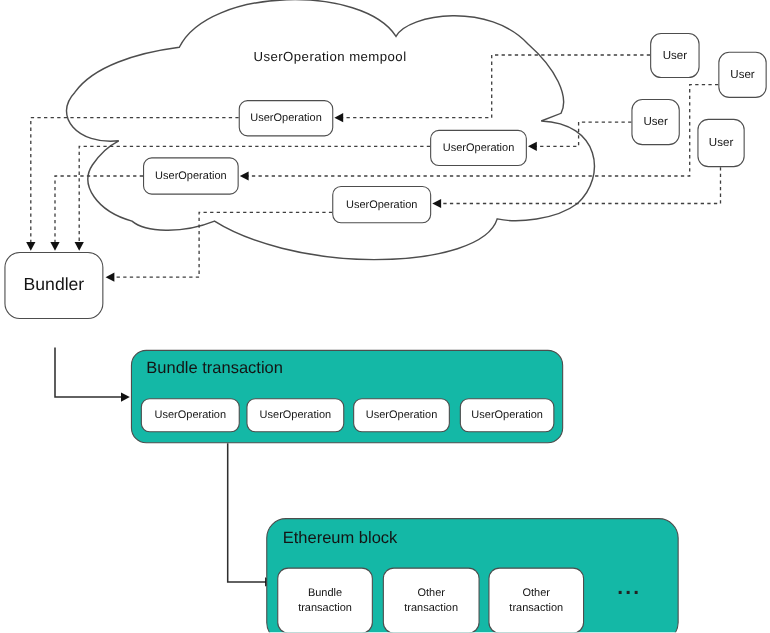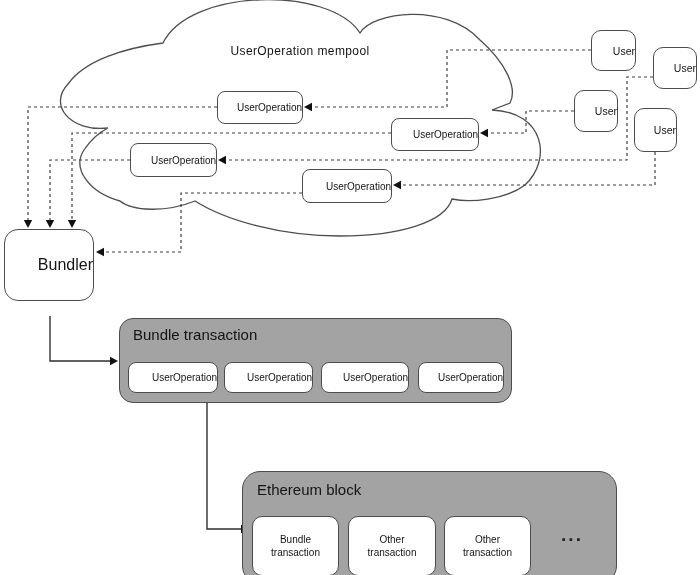--- a/index.html
+++ b/index.html
@@ -3,38 +3,38 @@
 <meta charset="utf-8">
 <style>
   html,body{margin:0;padding:0;background:#ffffff;}
   .canvas{
     position:relative;width:700px;height:575px;background:#ffffff;
     font-family:"Liberation Sans", sans-serif;color:#141414;overflow:hidden;
   }
   .layer{position:absolute;left:0;top:0;}
   .node{
     position:absolute;box-sizing:border-box;background:#ffffff;
-    border:1.2px solid #4d4d4d;display:flex;align-items:center;justify-content:flex-end;
+    border:1.2px solid #4d4d4d;display:flex;align-items:center;justify-content:center;
     text-align:center;color:#141414;
   }
   .uo{border-radius:8px;font-size:10px;}
   .user{border-radius:10px;font-size:10.5px;}
   .floating-title{position:absolute;text-align:center;color:#141414;}
   #mempool-title{left:180px;top:44px;width:240px;font-size:12px;letter-spacing:.4px;}
   #uoA{left:217px;top:91px;width:86px;height:33px;}
   #uoB{left:391px;top:118px;width:88px;height:33px;}
   #uoC{left:130px;top:143px;width:87px;height:34px;}
   #uoD{left:302px;top:169px;width:90px;height:34px;}
   #u1{left:591px;top:30px;width:45px;height:41px;}
   #u2{left:653px;top:47px;width:44px;height:42px;}
   #u3{left:574px;top:90px;width:44px;height:42px;}
   #u4{left:634px;top:108px;width:43px;height:44px;}
-  #bundler{left:4px;top:229px;width:90px;height:72px;border-radius:14px;font-size:16px;}
+  #bundler{left:4px;top:229px;width:90px;height:61px;border-radius:14px;font-size:16px;}
   .group-box{
-    position:absolute;box-sizing:border-box;background:#a3a3a3;
+    position:absolute;box-sizing:border-box;background:#14b8a6;
     border:1.2px solid #4d4d4d;
     padding-left:33px;
   }
   #bundleTx{left:119px;top:318px;width:393px;height:85px;border-radius:14px;}
   #bundleTx .group-title{position:absolute;left:13px;top:7px;font-size:15px;}
   .group-title{color:#141414;white-space:nowrap;}
   #bundleTx .uo{height:31px;top:43px;}
   #btx1{left:8px;width:90px;}
   #btx2{left:104px;width:89px;}
   #btx3{left:201px;width:88px;}

